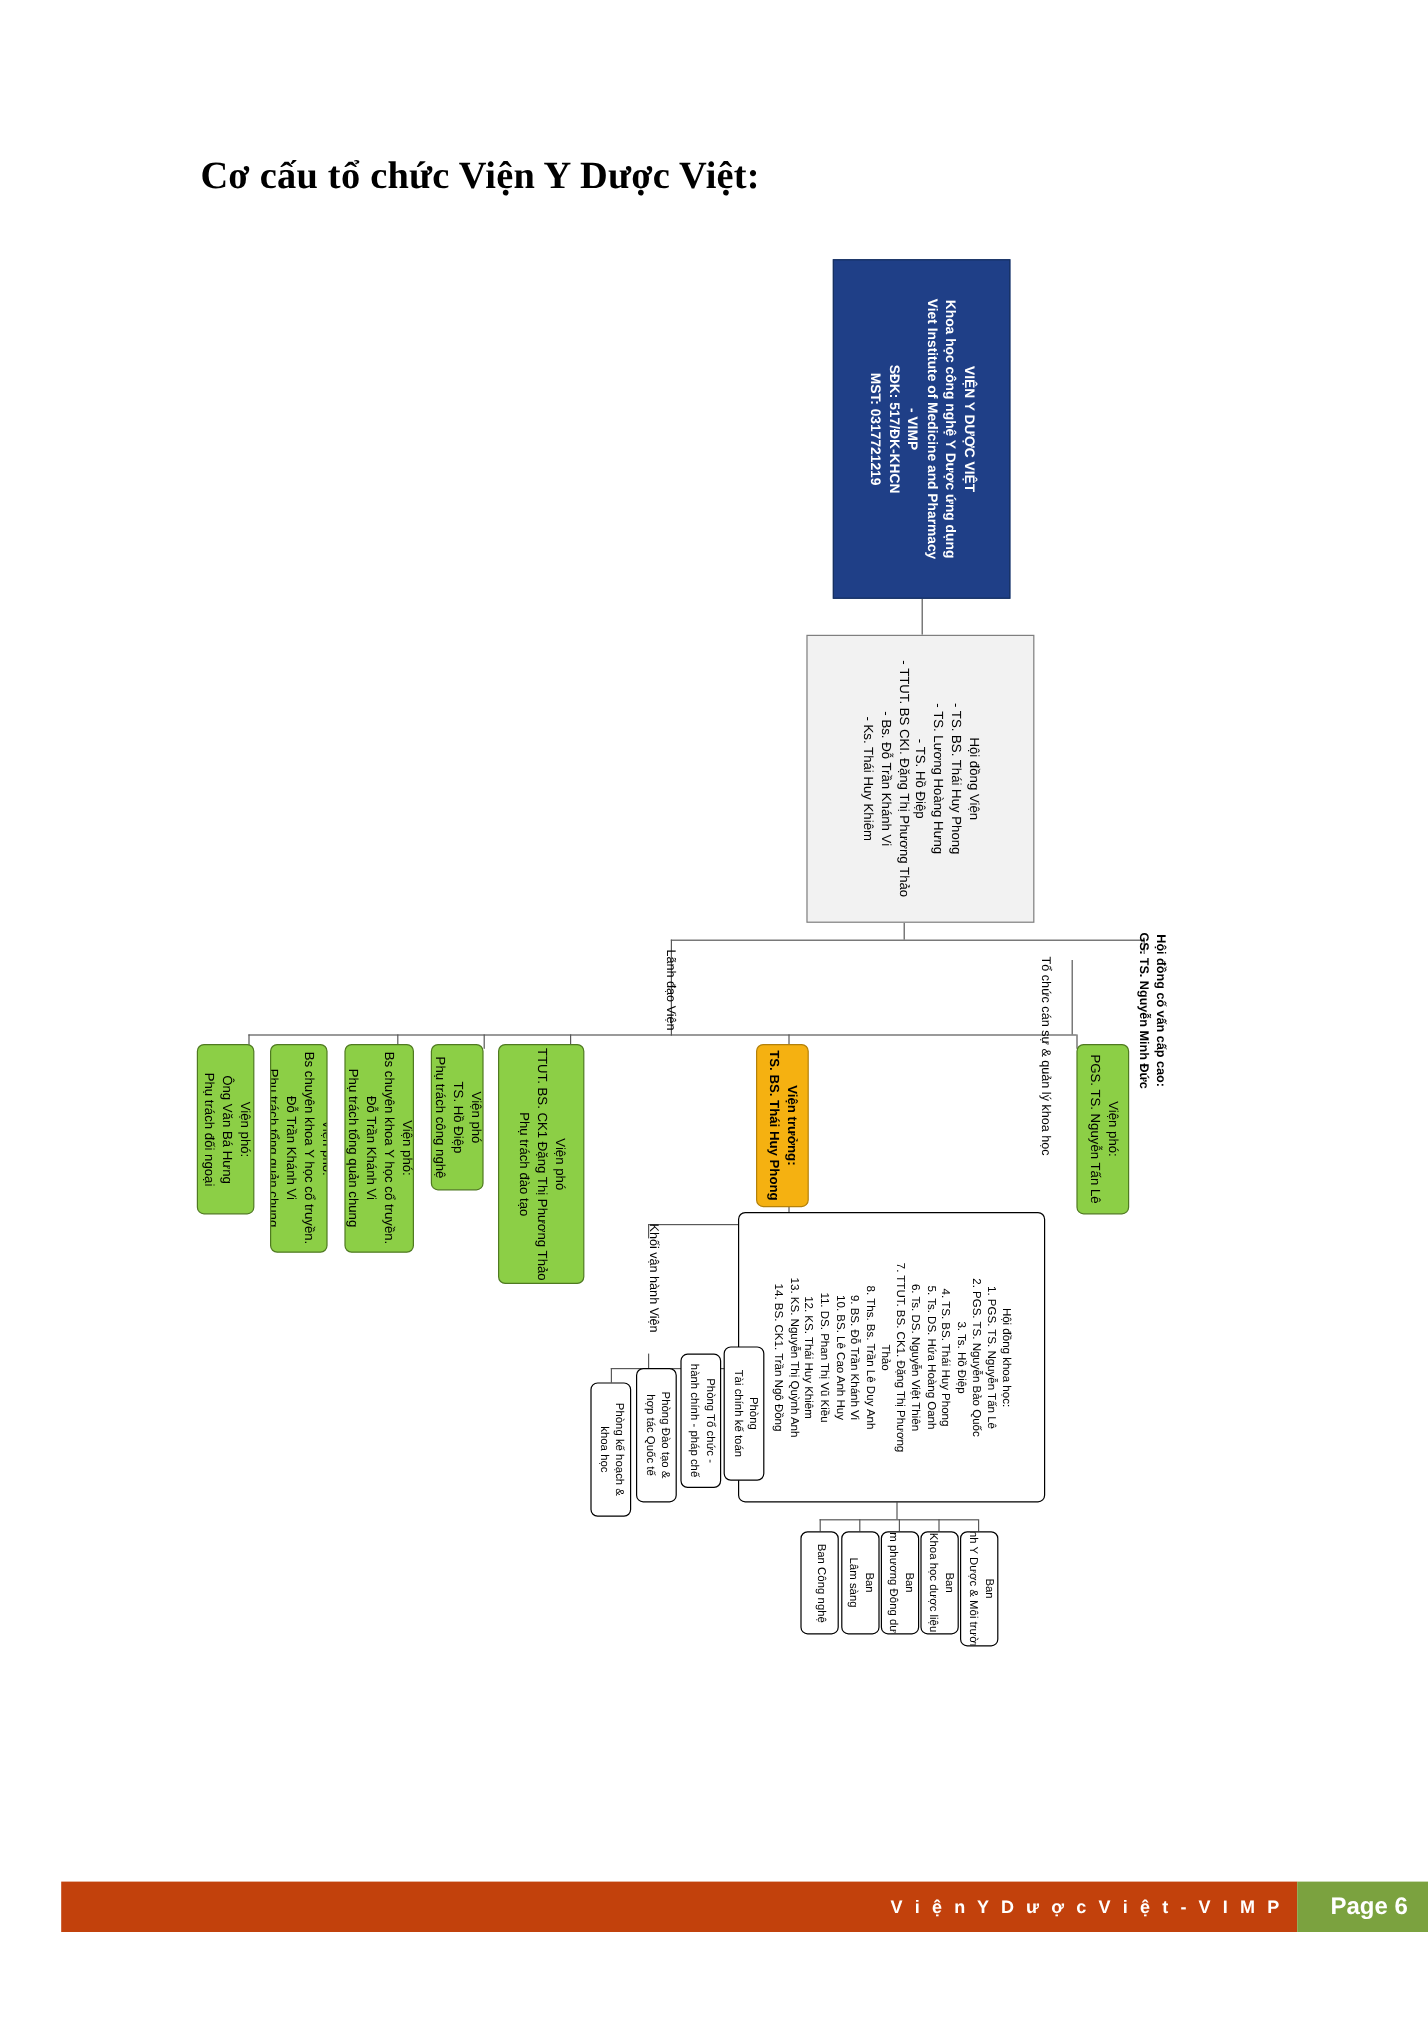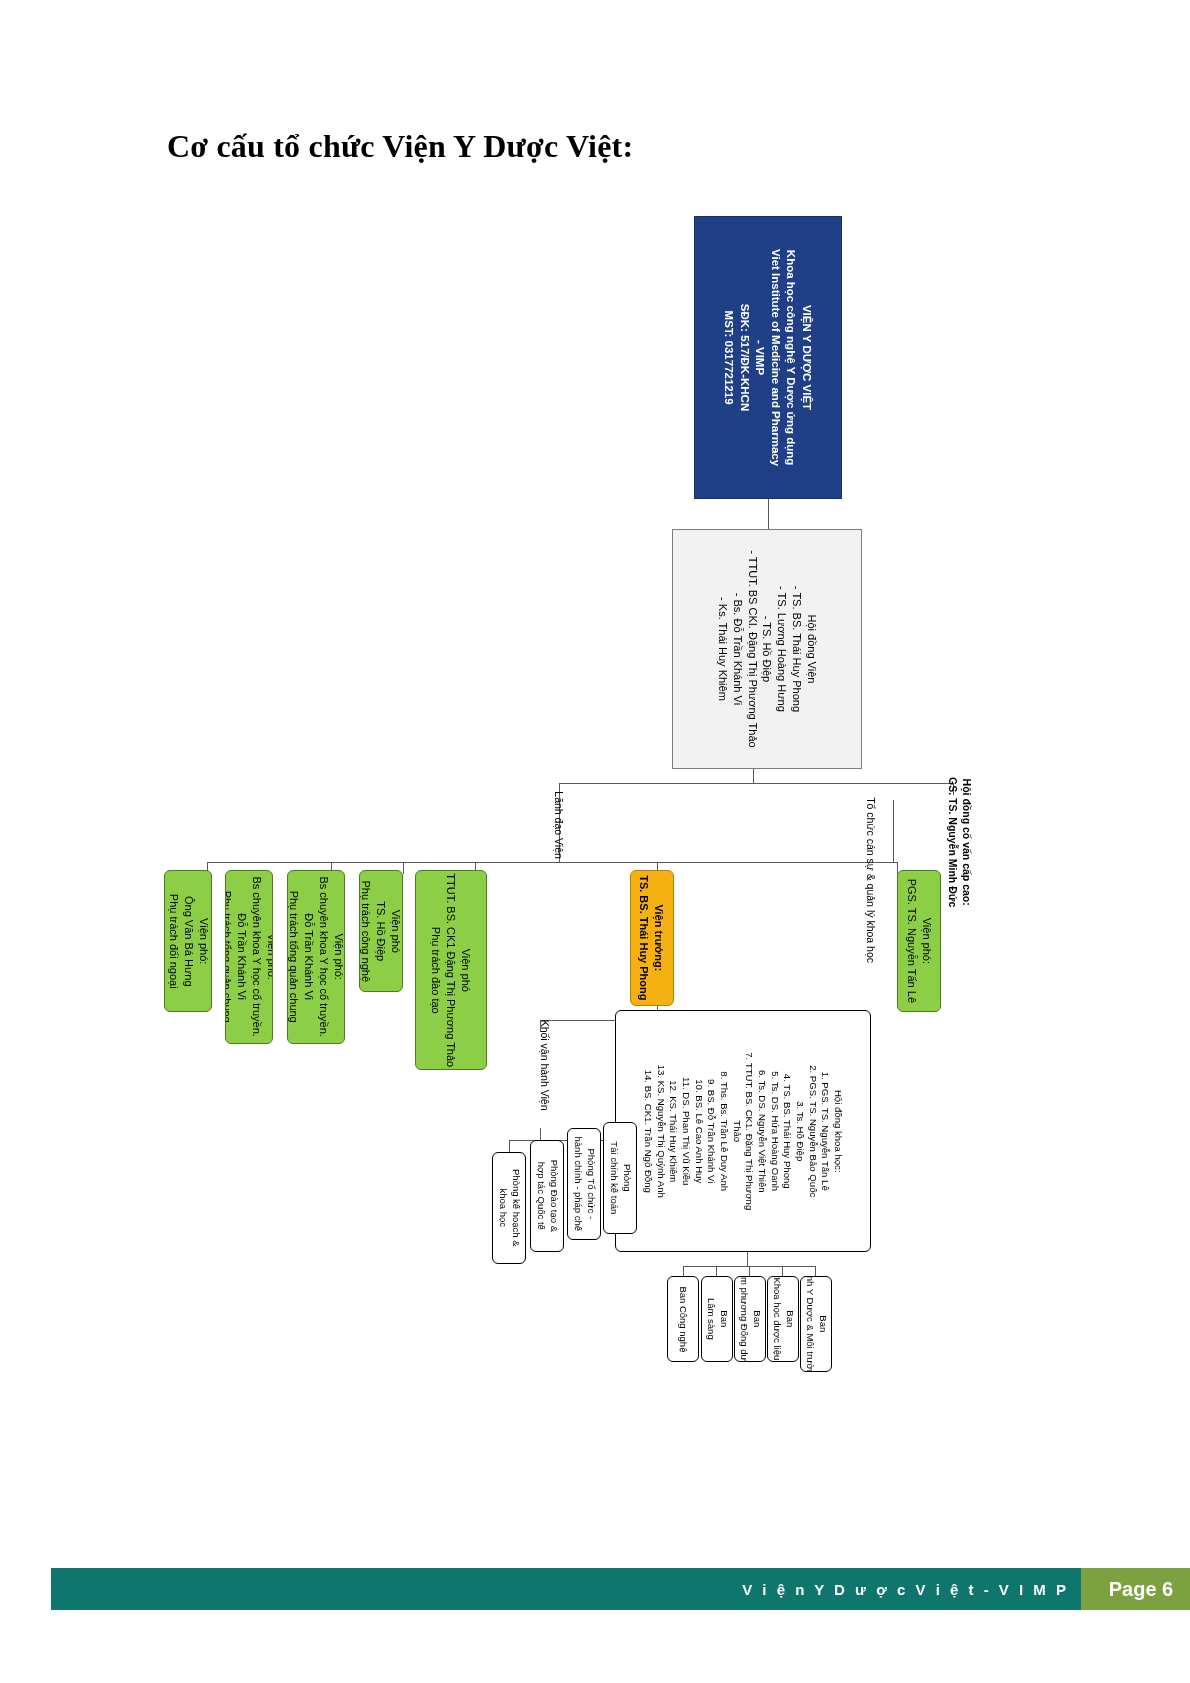--- a/index.html
+++ b/index.html
@@ -67,21 +67,21 @@
   .ln{position:absolute;background:#595959;}
   .lnv{width:1px;}
   .lnh{height:1px;}
 
   
   #footer{
     position:absolute;left:20px;top:1568px;width:1150px;height:42px;
   }
   #footer-orange{
     position:absolute;left:0;top:0;width:1030px;height:42px;
-    background:#0f766e;
+    background:#c2410c;
   }
   #footer-green{
     position:absolute;left:1030px;top:0;width:120px;height:42px;
     background:#7ba23f;
   }
   #footer-text{
     position:absolute;right:12px;top:0;height:42px;
     display:flex;align-items:center;
     color:#ffffff;font-weight:bold;font-size:15px;letter-spacing:3px;
     white-space:nowrap;

